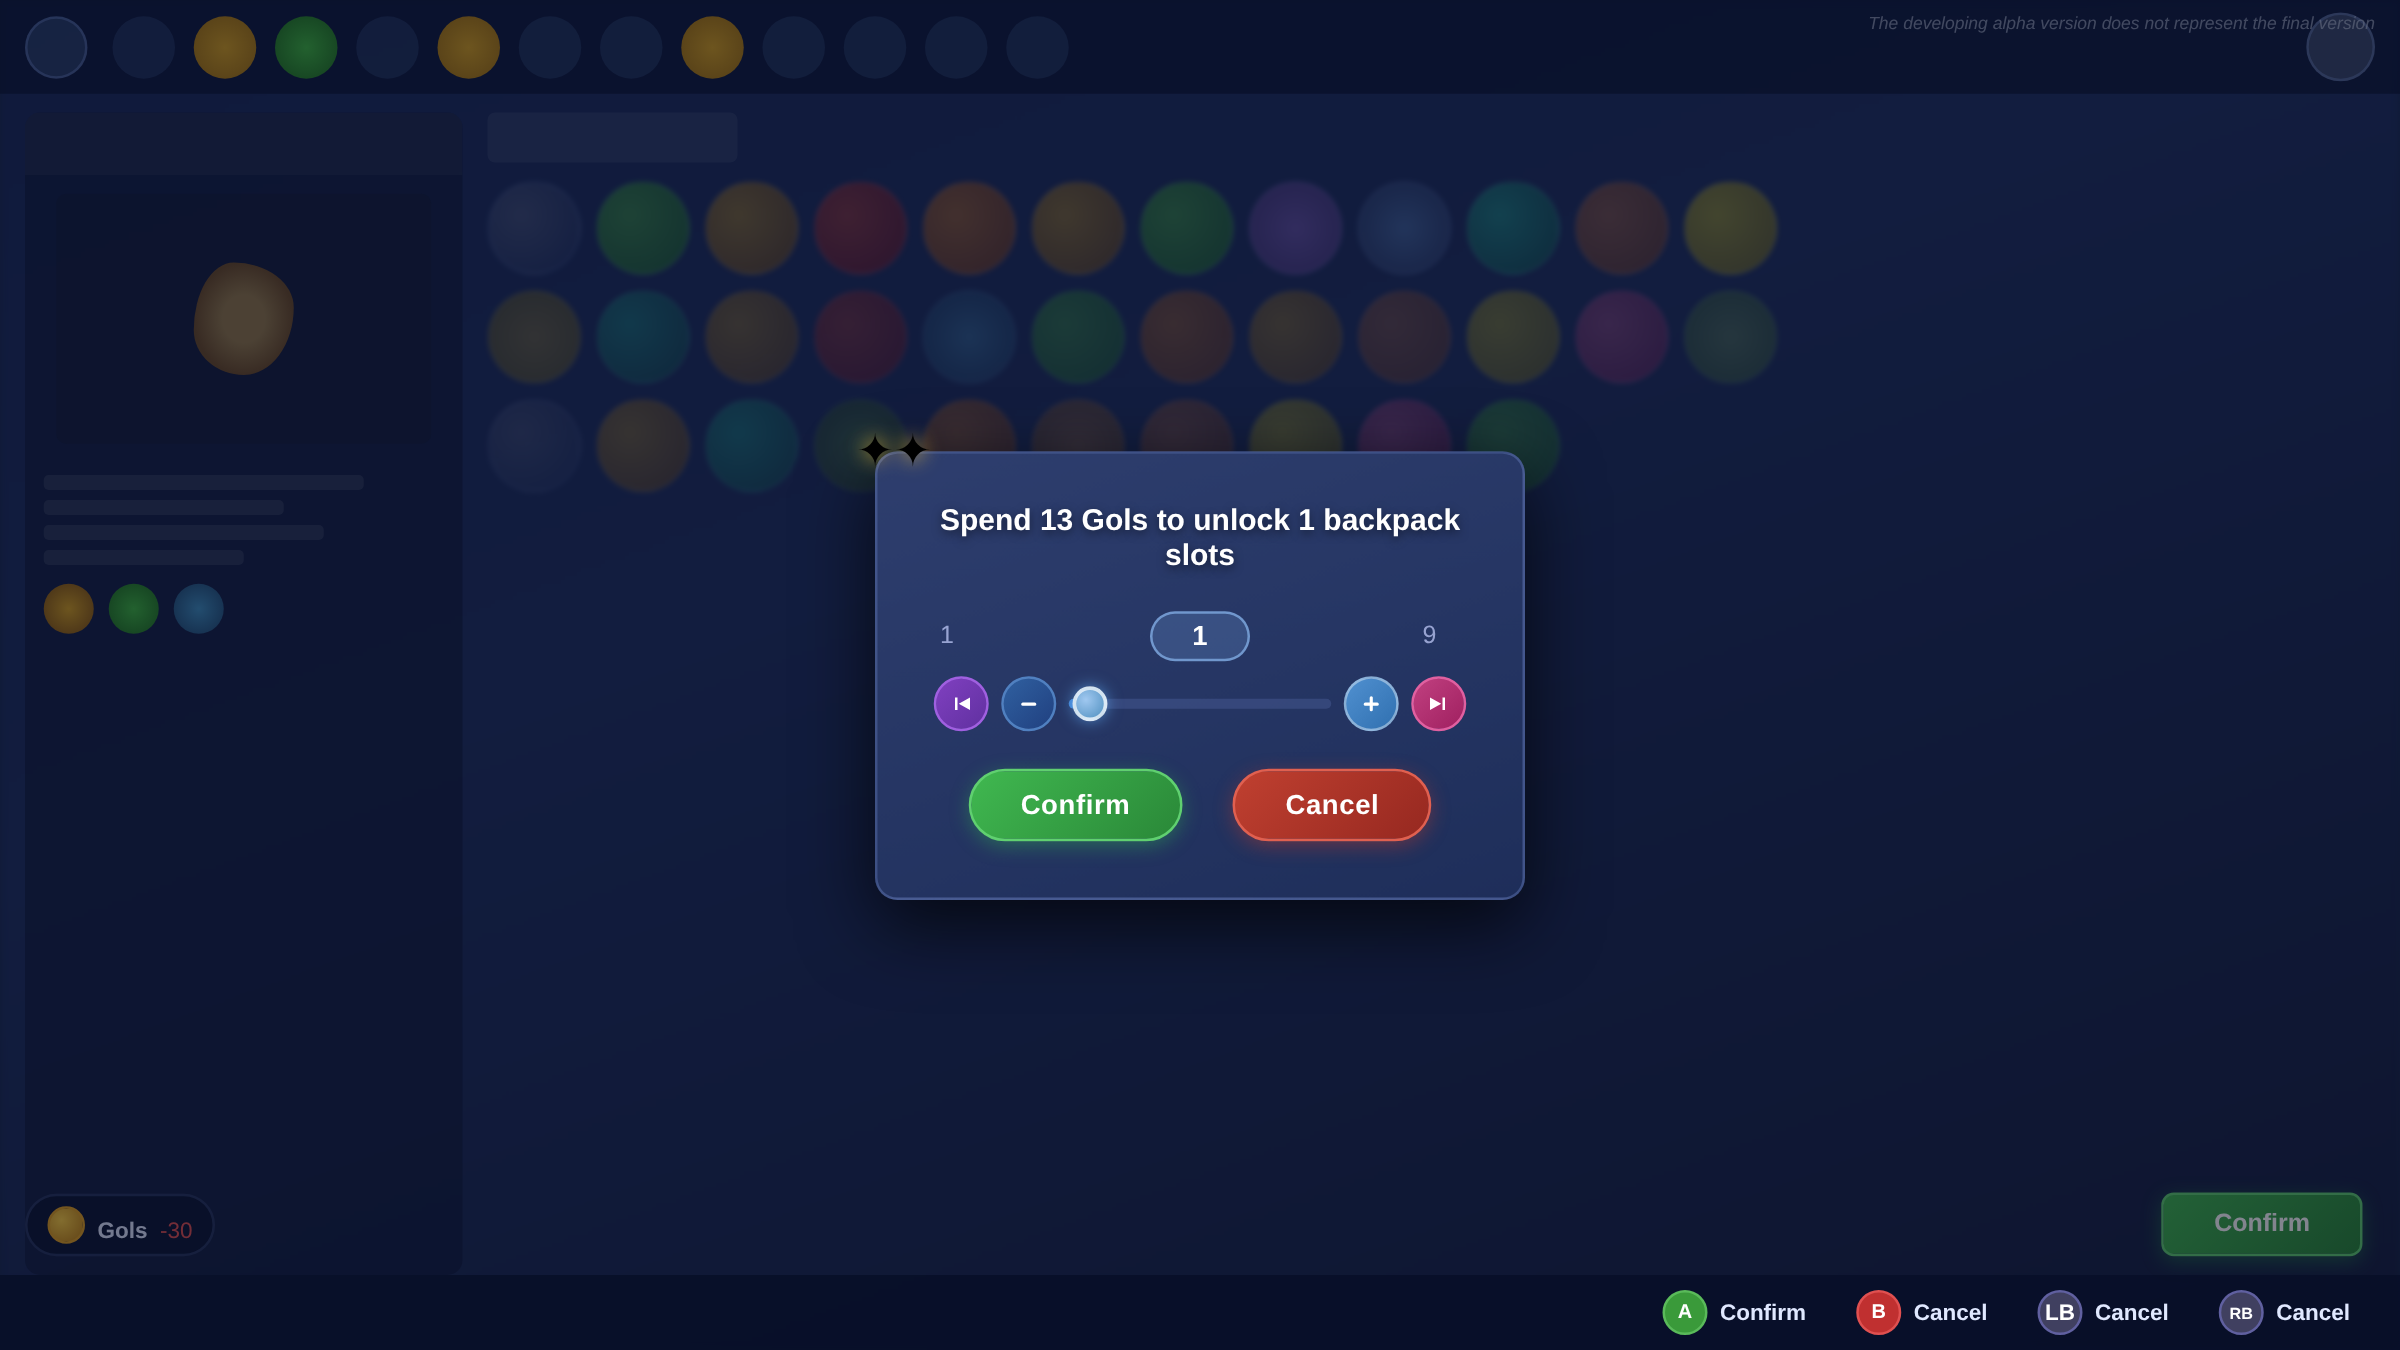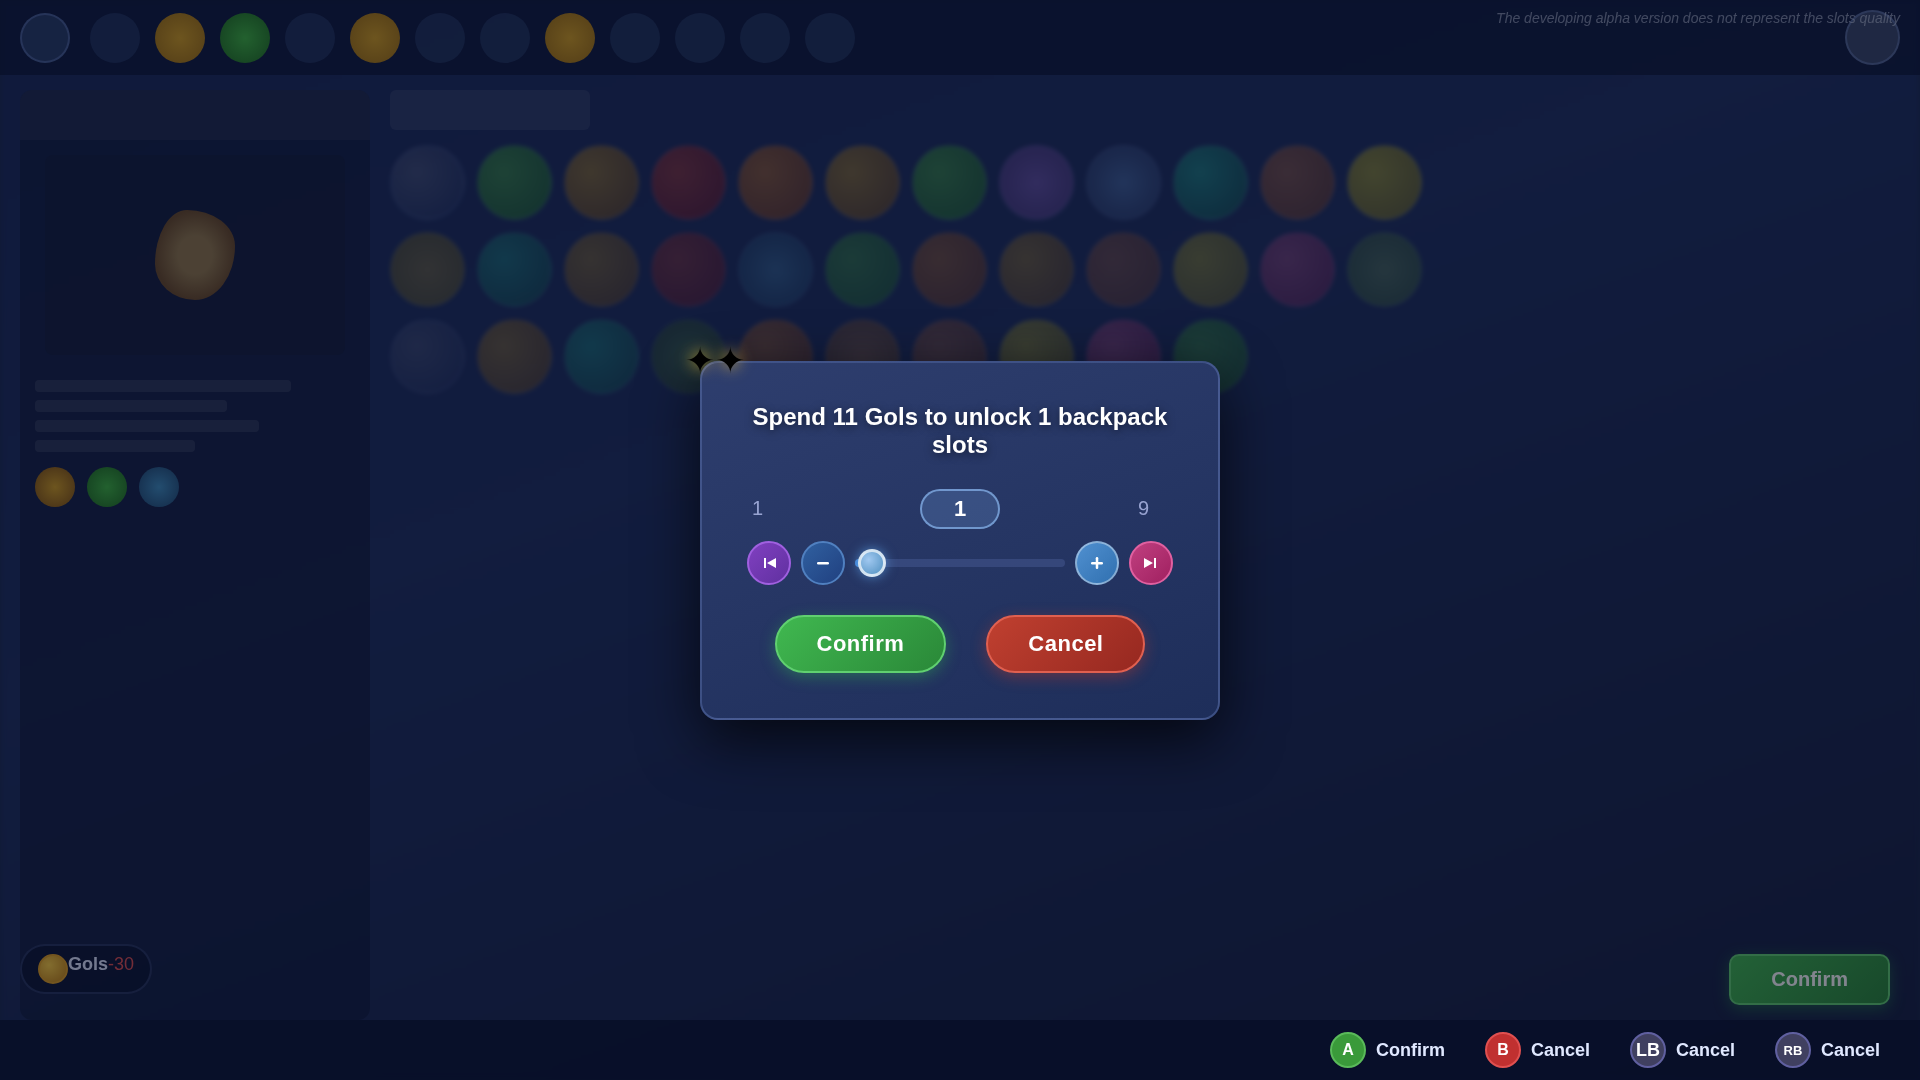--- a/index.html
+++ b/index.html
@@ -200,24 +200,25 @@
     }
 
     .btn-a { background: #3a9a3a; border: 2px solid #5aba5a; }
     .btn-b { background: #c03030; border: 2px solid #e05050; }
     .btn-lb { background: #404060; border: 2px solid #6060a0; font-size: 18px; }
     .btn-rb { background: #404060; border: 2px solid #6060a0; font-size: 13px; }
 
     
     .currency-display {
       position: absolute;
-      bottom: 86px;
+      bottom: 75px;
       left: 20px;
       display: flex;
-      align-items: flex-start;
+      align-items: flex-end;
+      gap: 10px;
       background: rgba(10,20,50,0.8);
       border-radius: 25px;
       padding: 8px 16px;
       border: 2px solid rgba(150,180,255,0.2);
       z-index: 5;
     }
 
     .currency-coin {
       width: 30px; height: 30px;
       border-radius: 50%;
@@ -441,21 +442,21 @@
     <div class="top-bar-item gold"></div>
     <div class="top-bar-item"></div>
     <div class="top-bar-item"></div>
     <div class="top-bar-item"></div>
     <div class="top-bar-item"></div>
   </div>
   <div class="top-bar-icon" style="width:55px;height:55px;border-radius:50%;background:rgba(150,170,200,0.3);"></div>
 </div>
 
 <div class="alpha-notice">
-  <span>The developing alpha version does not represent the slots quality</span>
+  <span>The developing alpha version does not represent the final version</span>
 </div>
 
 <div class="left-panel">
   <div class="left-panel-header"></div>
   <div class="left-panel-portrait">
     <div class="portrait-blob"></div>
   </div>
   <div class="left-panel-info">
     <div class="info-line" style="width:80%"></div>
     <div class="info-line" style="width:60%"></div>
@@ -536,21 +537,21 @@
     </div>
 
     <div style="
       background: linear-gradient(160deg, #2e3e6e 0%, #1e2e5a 100%);
       border-radius: 18px;
       border: 2px solid rgba(150,180,255,0.25);
       padding: 40px 45px 45px;
       box-shadow: 0 20px 60px rgba(0,0,0,0.7);
     ">
 
-      <div class="modal-title">Spend 11 Gols to unlock 1 backpack slots</div>
+      <div class="modal-title">Spend 13 Gols to unlock 1 backpack slots</div>
 
       <div class="slider-section">
 
         <div class="slider-numbers">
           <span class="slider-min">1</span>
           <div class="slider-current-box">1</div>
           <span class="slider-max">9</span>
         </div>
 
         <div class="slider-controls">

